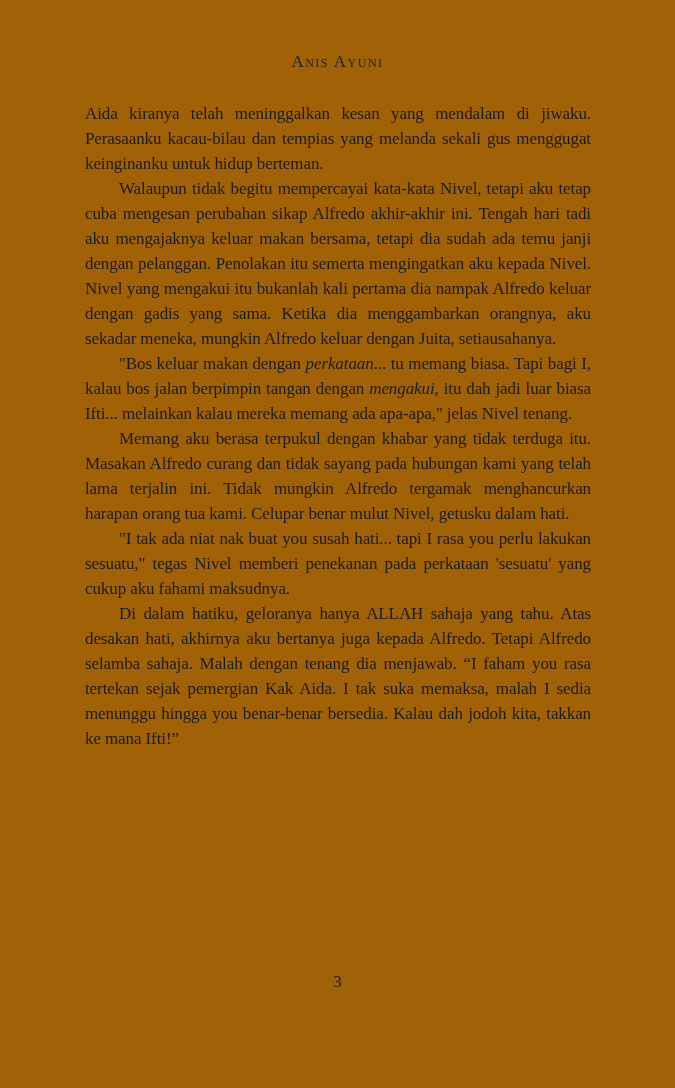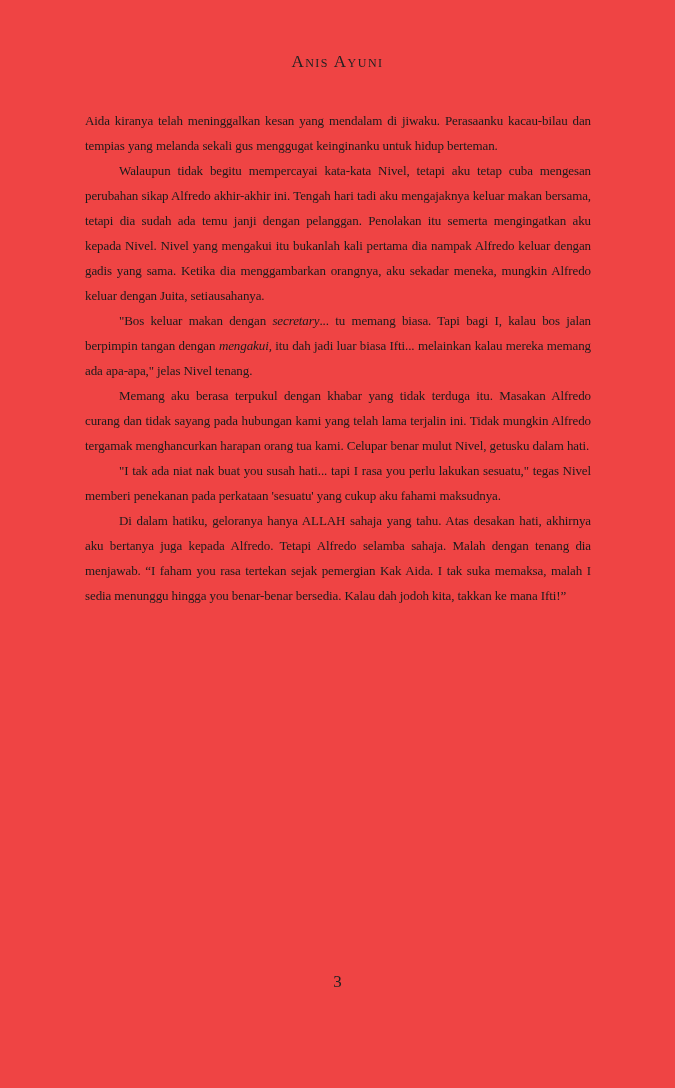--- a/index.html
+++ b/index.html
@@ -4,42 +4,42 @@
 <style>
   html, body {
     margin: 0;
     padding: 0;
     background: #ffffff;
   }
   .page {
     position: relative;
     width: 675px;
     height: 1088px;
-    background: #ef4444;
+    background: #a16207;
     font-family: "Liberation Serif", serif;
     color: #1b1b1b;
     overflow: hidden;
   }
   .running-head {
     position: absolute;
     top: 52px;
     left: 0;
     width: 100%;
     text-align: center;
     font-variant: small-caps;
     font-size: 17px;
     letter-spacing: 1.5px;
     color: #222222;
   }
   .text-block {
     position: absolute;
-    top: 108px;
+    top: 101px;
     left: 85px;
     width: 506px;
-    font-size: 13px;
+    font-size: 17px;
     line-height: 25px;
     text-align: justify;
     letter-spacing: -0.1px;
   }
   .text-block p {
     margin: 0;
     padding: 0;
   }
   .text-block p.indent {
     text-indent: 34px;
@@ -60,20 +60,20 @@
 </style>
 </head>
 <body>
 
 <div class="page">
   <div class="running-head">Anis Ayuni</div>
 
   <main class="text-block">
       <p><span>Aida kiranya telah meninggalkan kesan yang mendalam di jiwaku. Perasaanku kacau-bilau dan tempias yang melanda sekali gus menggugat keinginanku untuk hidup berteman.</span></p>
       <p class="indent"><span>Walaupun tidak begitu mempercayai kata-kata Nivel, tetapi aku tetap cuba mengesan perubahan sikap Alfredo akhir-akhir ini. Tengah hari tadi aku mengajaknya keluar makan bersama, tetapi dia sudah ada temu janji dengan pelanggan. Penolakan itu semerta mengingatkan aku kepada Nivel. Nivel yang mengakui itu bukanlah kali pertama dia nampak Alfredo keluar dengan gadis yang sama. Ketika dia menggambarkan orangnya, aku sekadar meneka, mungkin Alfredo keluar dengan Juita, setiausahanya.</span></p>
-      <p class="indent"><span>"Bos keluar makan dengan </span><em>secretary</em><span>... tu memang biasa. Tapi bagi I, kalau bos jalan berpimpin tangan dengan </span><em>mengakui,</em><span> itu dah jadi luar biasa Ifti... melainkan kalau mereka memang ada apa-apa," jelas Nivel tenang.</span></p>
+      <p class="indent"><span>"Bos keluar makan dengan </span><em>perkataan</em><span>... tu memang biasa. Tapi bagi I, kalau bos jalan berpimpin tangan dengan </span><em>mengakui,</em><span> itu dah jadi luar biasa Ifti... melainkan kalau mereka memang ada apa-apa," jelas Nivel tenang.</span></p>
       <p class="indent"><span>Memang aku berasa terpukul dengan khabar yang tidak terduga itu. Masakan Alfredo curang dan tidak sayang pada hubungan kami yang telah lama terjalin ini. Tidak mungkin Alfredo tergamak menghancurkan harapan orang tua kami. Celupar benar mulut Nivel, getusku dalam hati.</span></p>
       <p class="indent"><span>"I tak ada niat nak buat you susah hati... tapi I rasa you perlu lakukan sesuatu," tegas Nivel memberi penekanan pada perkataan 'sesuatu' yang cukup aku fahami maksudnya.</span></p>
       <p class="indent"><span>Di dalam hatiku, geloranya hanya ALLAH sahaja yang tahu. Atas desakan hati, akhirnya aku bertanya juga kepada Alfredo. Tetapi Alfredo selamba sahaja. Malah dengan tenang dia menjawab. “I faham you rasa tertekan sejak pemergian Kak Aida. I tak suka memaksa, malah I sedia menunggu hingga you benar-benar bersedia. Kalau dah jodoh kita, takkan ke mana Ifti!”</span></p>
     </main>
 
   <div class="page-number">3</div>
 </div>
 
 </body></html>

